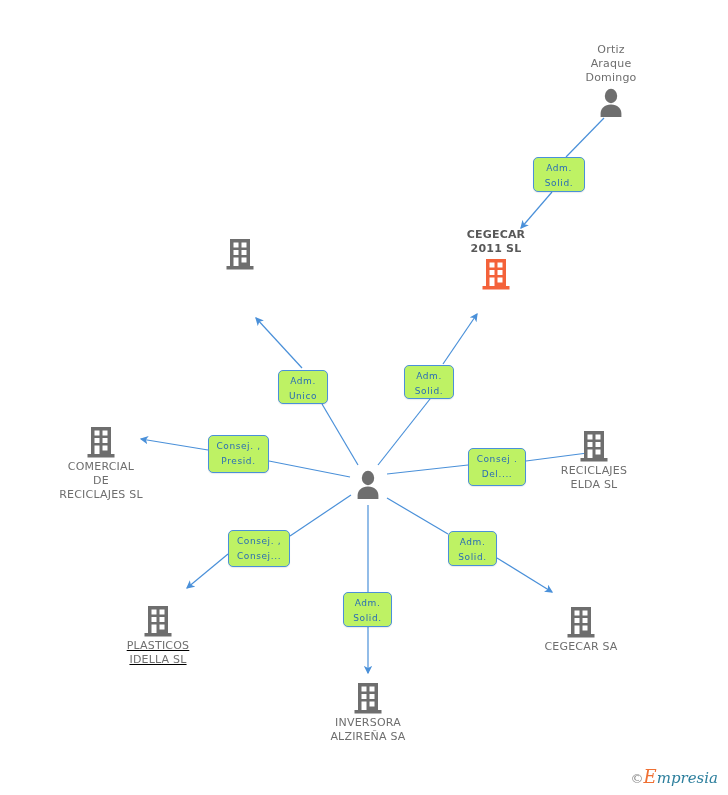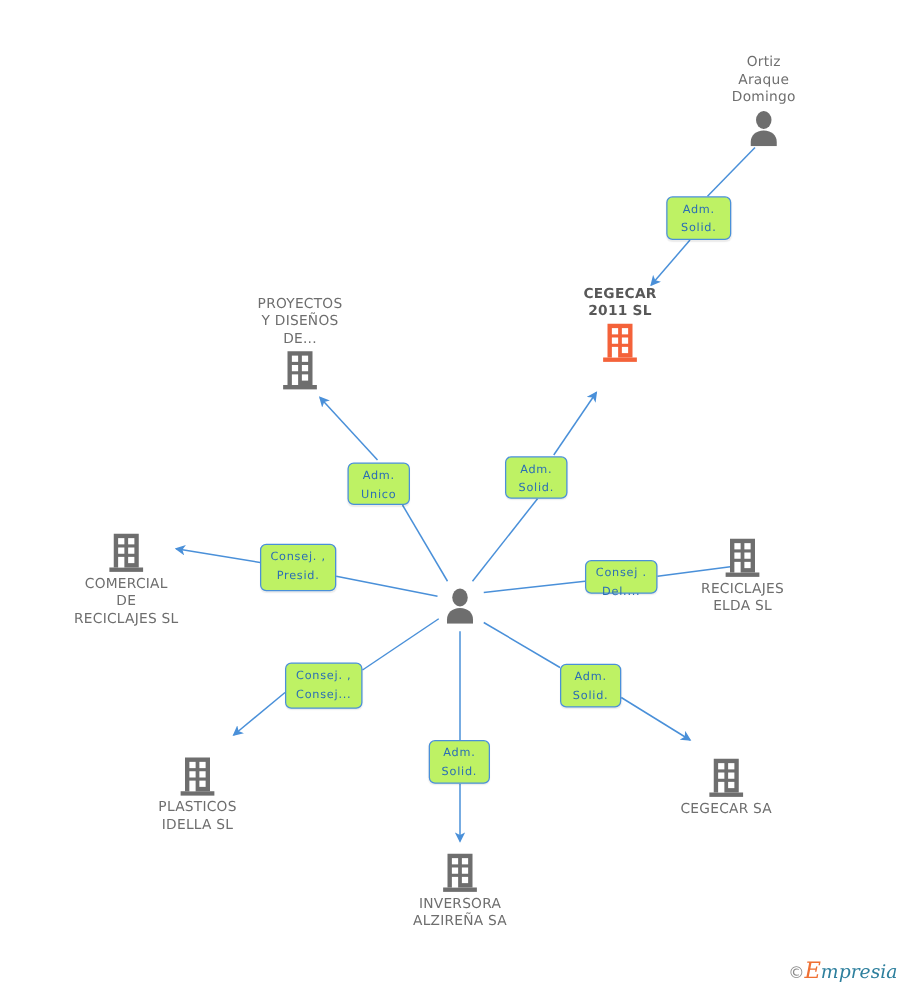--- a/index.html
+++ b/index.html
@@ -151,23 +151,20 @@
             <rect x="0.5" y="28" width="27" height="3.5" fill="#f4623a"></rect>
             <rect x="7.5" y="4.5" width="5" height="5" fill="#ffffff"></rect>
             <rect x="15.5" y="4.5" width="5" height="5" fill="#ffffff"></rect>
             <rect x="7.5" y="12" width="5" height="5" fill="#ffffff"></rect>
             <rect x="15.5" y="12" width="5" height="5" fill="#ffffff"></rect>
             <rect x="7.5" y="19.5" width="5" height="8.5" fill="#ffffff"></rect>
             <rect x="15.5" y="19.5" width="5" height="5" fill="#ffffff"></rect>
           </svg></div>
       </div>
       <div class="node" style="left: 240px; top: 236px;">
-        <div class="node-label">PROYECTOS
-Y DISEÑOS
-DE...</div>
         <div class="node-icon"><svg width="28" height="32" viewBox="0 0 28 32">
             <rect x="4" y="1" width="20" height="27" fill="#6e6e6e"></rect>
             <rect x="0.5" y="28" width="27" height="3.5" fill="#6e6e6e"></rect>
             <rect x="7.5" y="4.5" width="5" height="5" fill="#ffffff"></rect>
             <rect x="15.5" y="4.5" width="5" height="5" fill="#ffffff"></rect>
             <rect x="7.5" y="12" width="5" height="5" fill="#ffffff"></rect>
             <rect x="15.5" y="12" width="5" height="5" fill="#ffffff"></rect>
             <rect x="7.5" y="19.5" width="5" height="8.5" fill="#ffffff"></rect>
             <rect x="15.5" y="19.5" width="5" height="5" fill="#ffffff"></rect>
           </svg></div>
@@ -194,21 +191,21 @@
             <rect x="7.5" y="4.5" width="5" height="5" fill="#ffffff"></rect>
             <rect x="15.5" y="4.5" width="5" height="5" fill="#ffffff"></rect>
             <rect x="7.5" y="12" width="5" height="5" fill="#ffffff"></rect>
             <rect x="15.5" y="12" width="5" height="5" fill="#ffffff"></rect>
             <rect x="7.5" y="19.5" width="5" height="8.5" fill="#ffffff"></rect>
             <rect x="15.5" y="19.5" width="5" height="5" fill="#ffffff"></rect>
           </svg></div>
         <div class="node-label">RECICLAJES
 ELDA SL</div>
       </div>
-      <div class="node" style="left: 158px; top: 603px;">
+      <div class="node" style="left: 158px; top: 603px; text-decoration: underline;">
         <div class="node-icon"><svg width="28" height="32" viewBox="0 0 28 32">
             <rect x="4" y="1" width="20" height="27" fill="#6e6e6e"></rect>
             <rect x="0.5" y="28" width="27" height="3.5" fill="#6e6e6e"></rect>
             <rect x="7.5" y="4.5" width="5" height="5" fill="#ffffff"></rect>
             <rect x="15.5" y="4.5" width="5" height="5" fill="#ffffff"></rect>
             <rect x="7.5" y="12" width="5" height="5" fill="#ffffff"></rect>
             <rect x="15.5" y="12" width="5" height="5" fill="#ffffff"></rect>
             <rect x="7.5" y="19.5" width="5" height="8.5" fill="#ffffff"></rect>
             <rect x="15.5" y="19.5" width="5" height="5" fill="#ffffff"></rect>
           </svg></div>
@@ -251,21 +248,21 @@
     </div>
   <div id="edge-labels">
       <div class="edge-label" style="left: 533px; top: 157px; width: 52px; height: 35px;">Adm.
 Solid.</div>
       <div class="edge-label" style="left: 404px; top: 365px; width: 50px; height: 34px;">Adm.
 Solid.</div>
       <div class="edge-label" style="left: 278px; top: 370px; width: 50px; height: 34px;">Adm.
 Unico</div>
       <div class="edge-label" style="left: 208px; top: 435px; width: 61px; height: 38px;">Consej. ,
 Presid.</div>
-      <div class="edge-label" style="left: 468px; top: 448px; width: 58px; height: 27px;">Consej .
+      <div class="edge-label" style="left: 468px; top: 448px; width: 58px; height: 38px;">Consej .
 Del....</div>
       <div class="edge-label" style="left: 228px; top: 530px; width: 62px; height: 37px;">Consej. ,
 Consej...</div>
       <div class="edge-label" style="left: 343px; top: 592px; width: 49px; height: 35px;">Adm.
 Solid.</div>
       <div class="edge-label" style="left: 448px; top: 531px; width: 49px; height: 35px;">Adm.
 Solid.</div>
     </div>
 
   <div id="watermark">

